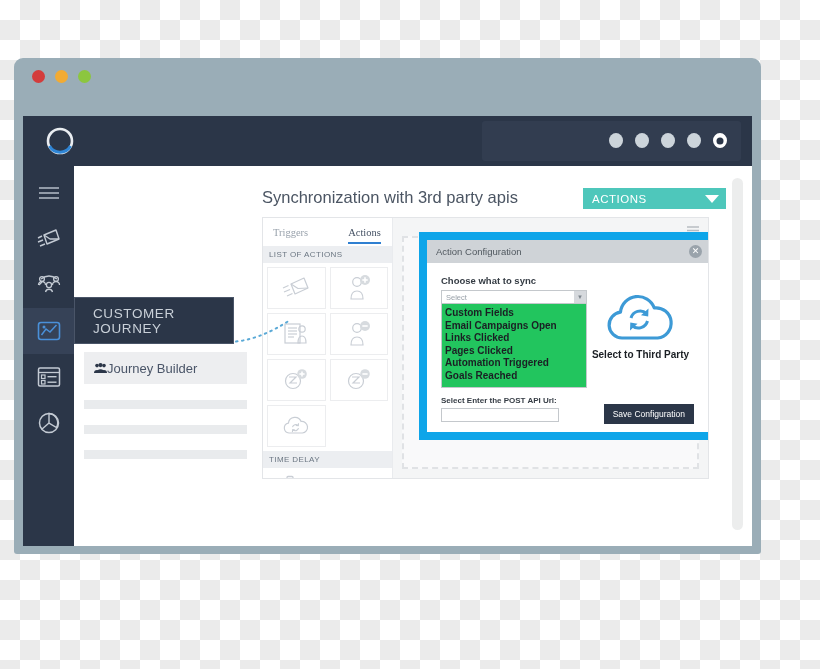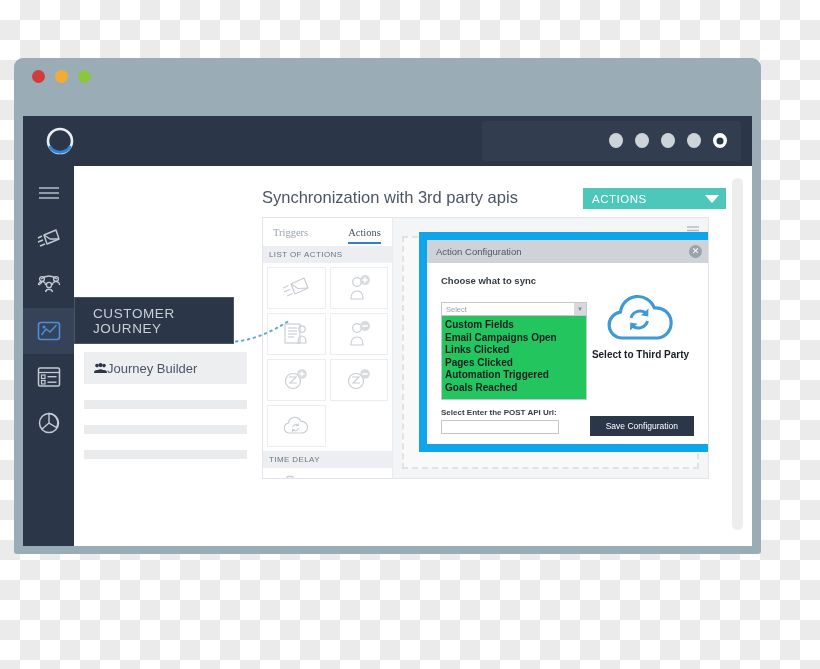--- a/index.html
+++ b/index.html
@@ -324,21 +324,21 @@
     display: flex;
     position: relative;
     min-height: 165px;
   }
   .modal-left { width: 146px; flex: none; }
 
   .field-label {
     font-size: 9.5px;
     font-weight: bold;
     color: #353c44;
-    margin-bottom: 16px;
+    margin-bottom: 4px;
   }
   .select-box {
     height: 14px;
     border: 1px solid #c4c8cc;
     display: flex; align-items: center;
     justify-content: space-between;
     padding-left: 4px;
     font-size: 7.5px;
     color: #9aa2aa;
     background: #ffffff;
@@ -389,21 +389,21 @@
     color: #1b1f24;
     margin-top: 2px;
     white-space: nowrap;
   }
   .save-btn {
     position: absolute;
     right: 14px; bottom: 8px;
     background: #2b3648;
     color: #ffffff;
     font-size: 8.5px;
-    padding: 5px 16px;
+    padding: 5px 9px;
   }
 
   
   .vscroll {
     position: absolute;
     right: 9px; top: 12px;
     width: 11px; height: 352px;
     background: #eceded;
     border-radius: 6px;
   }

